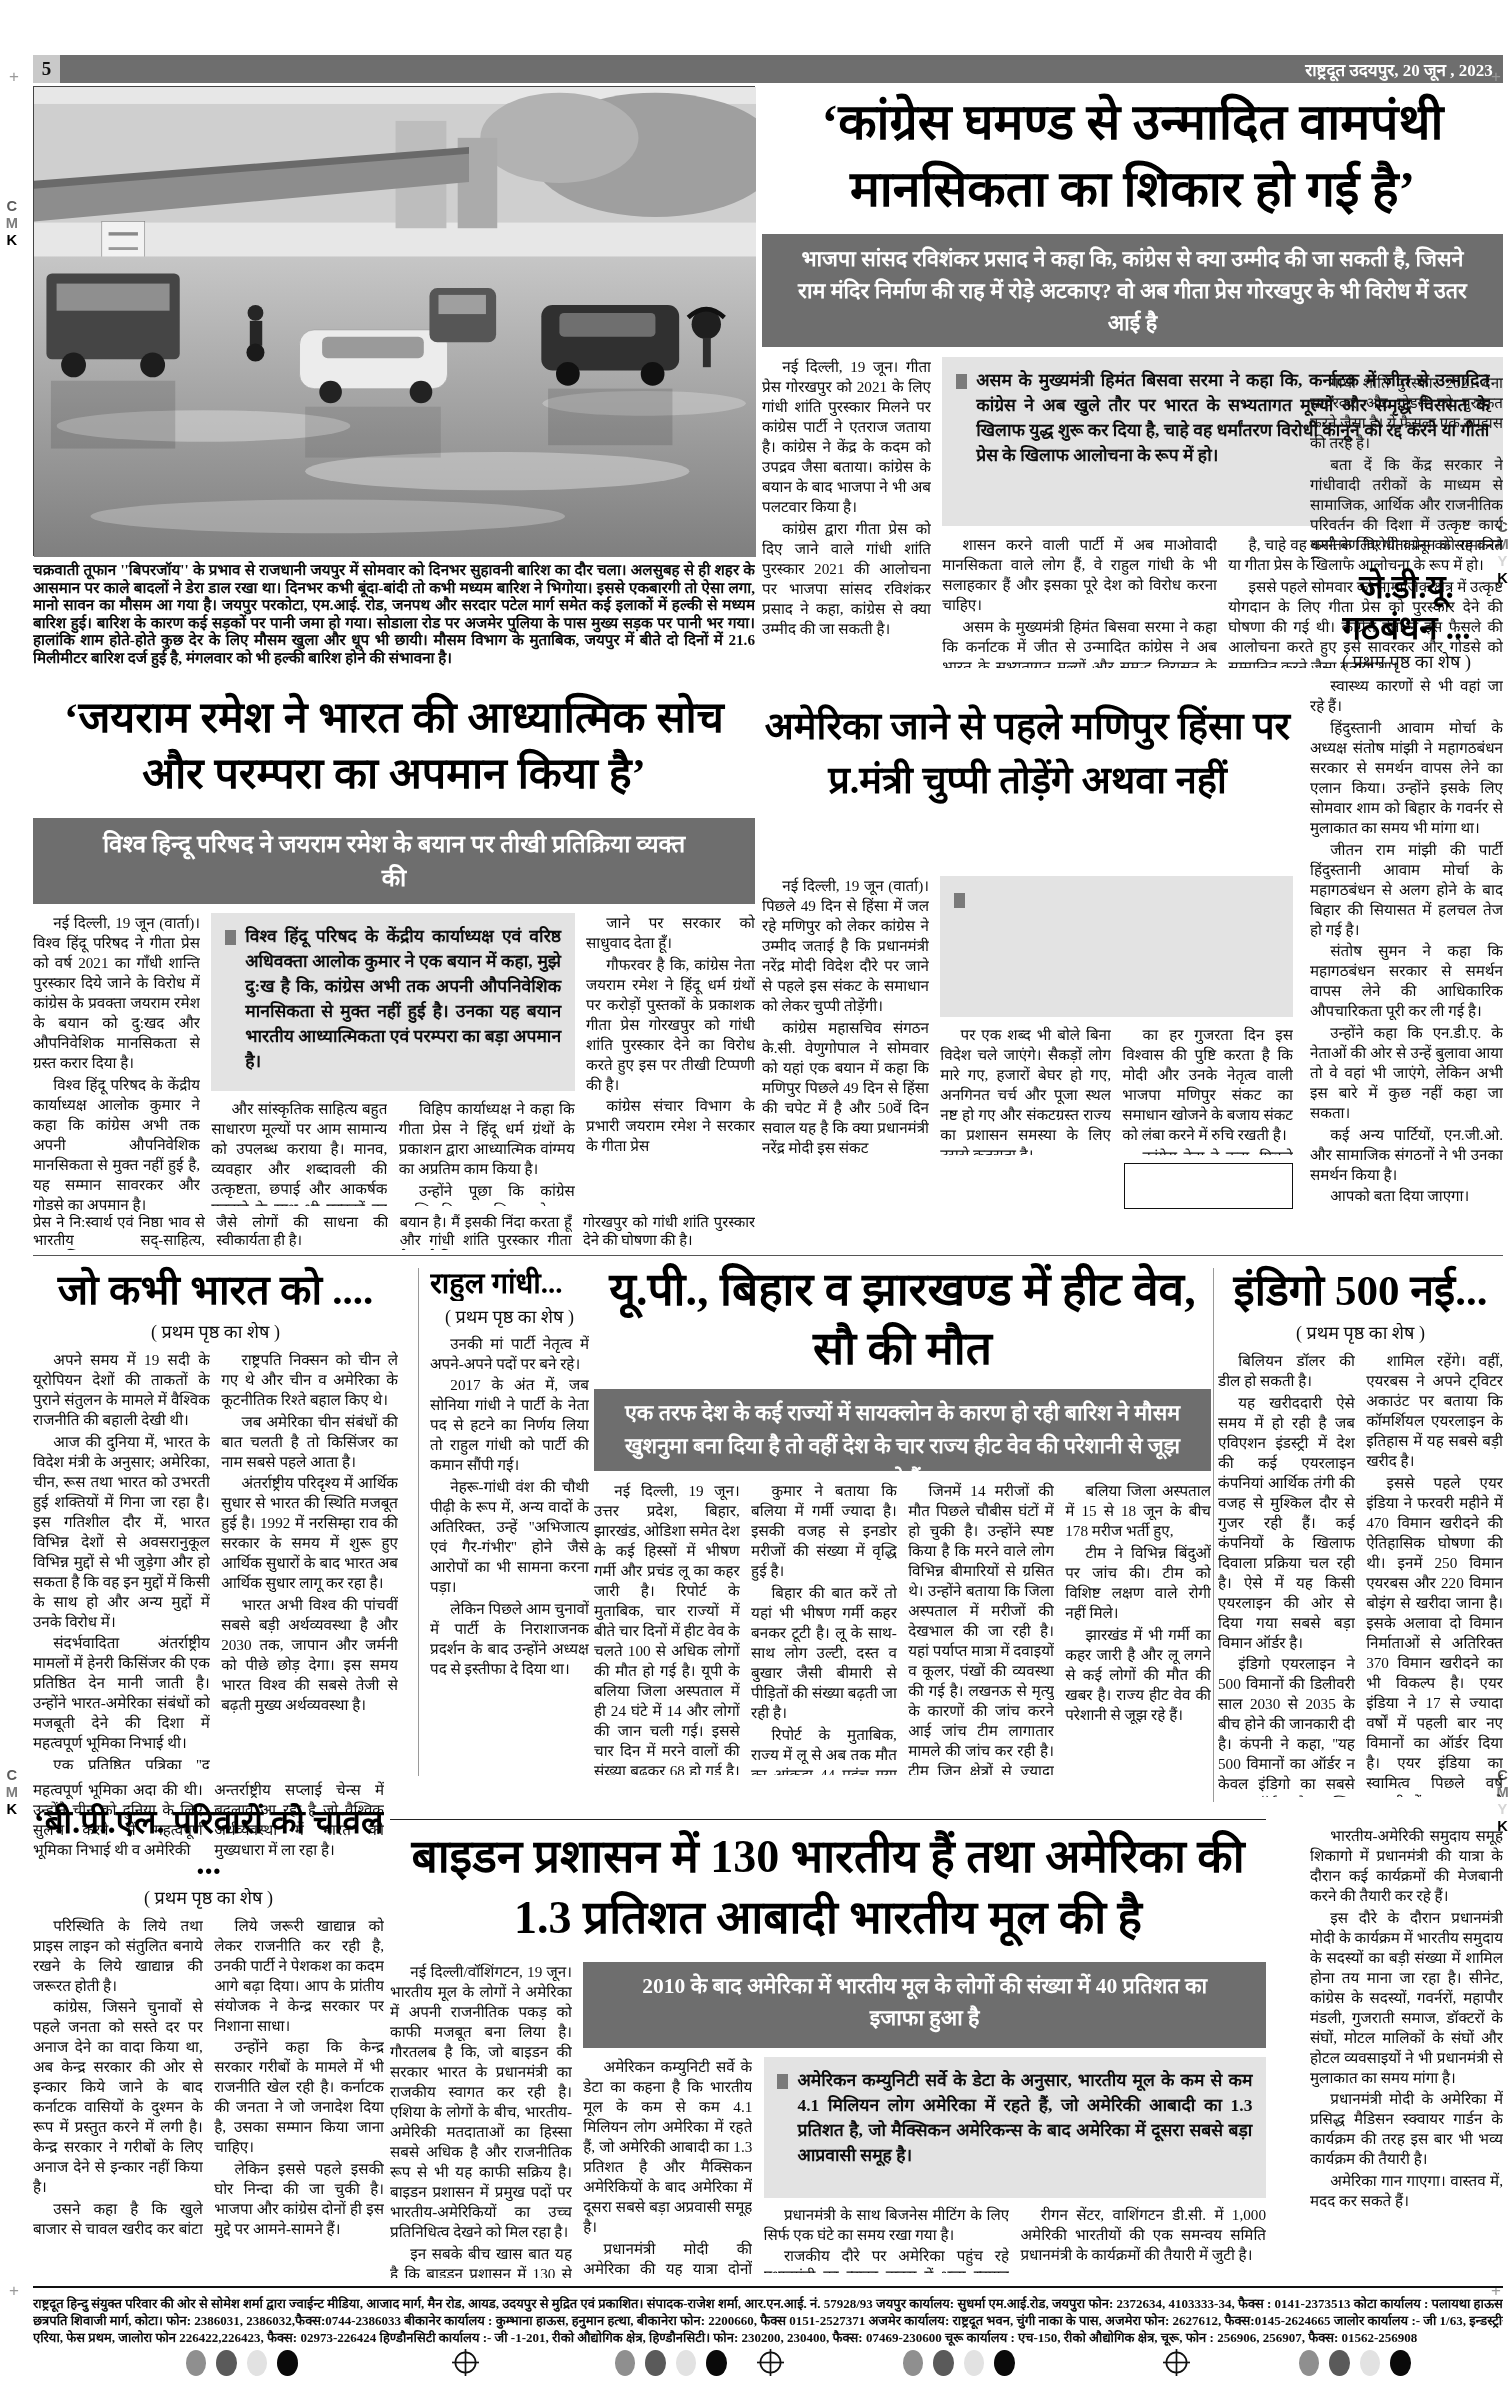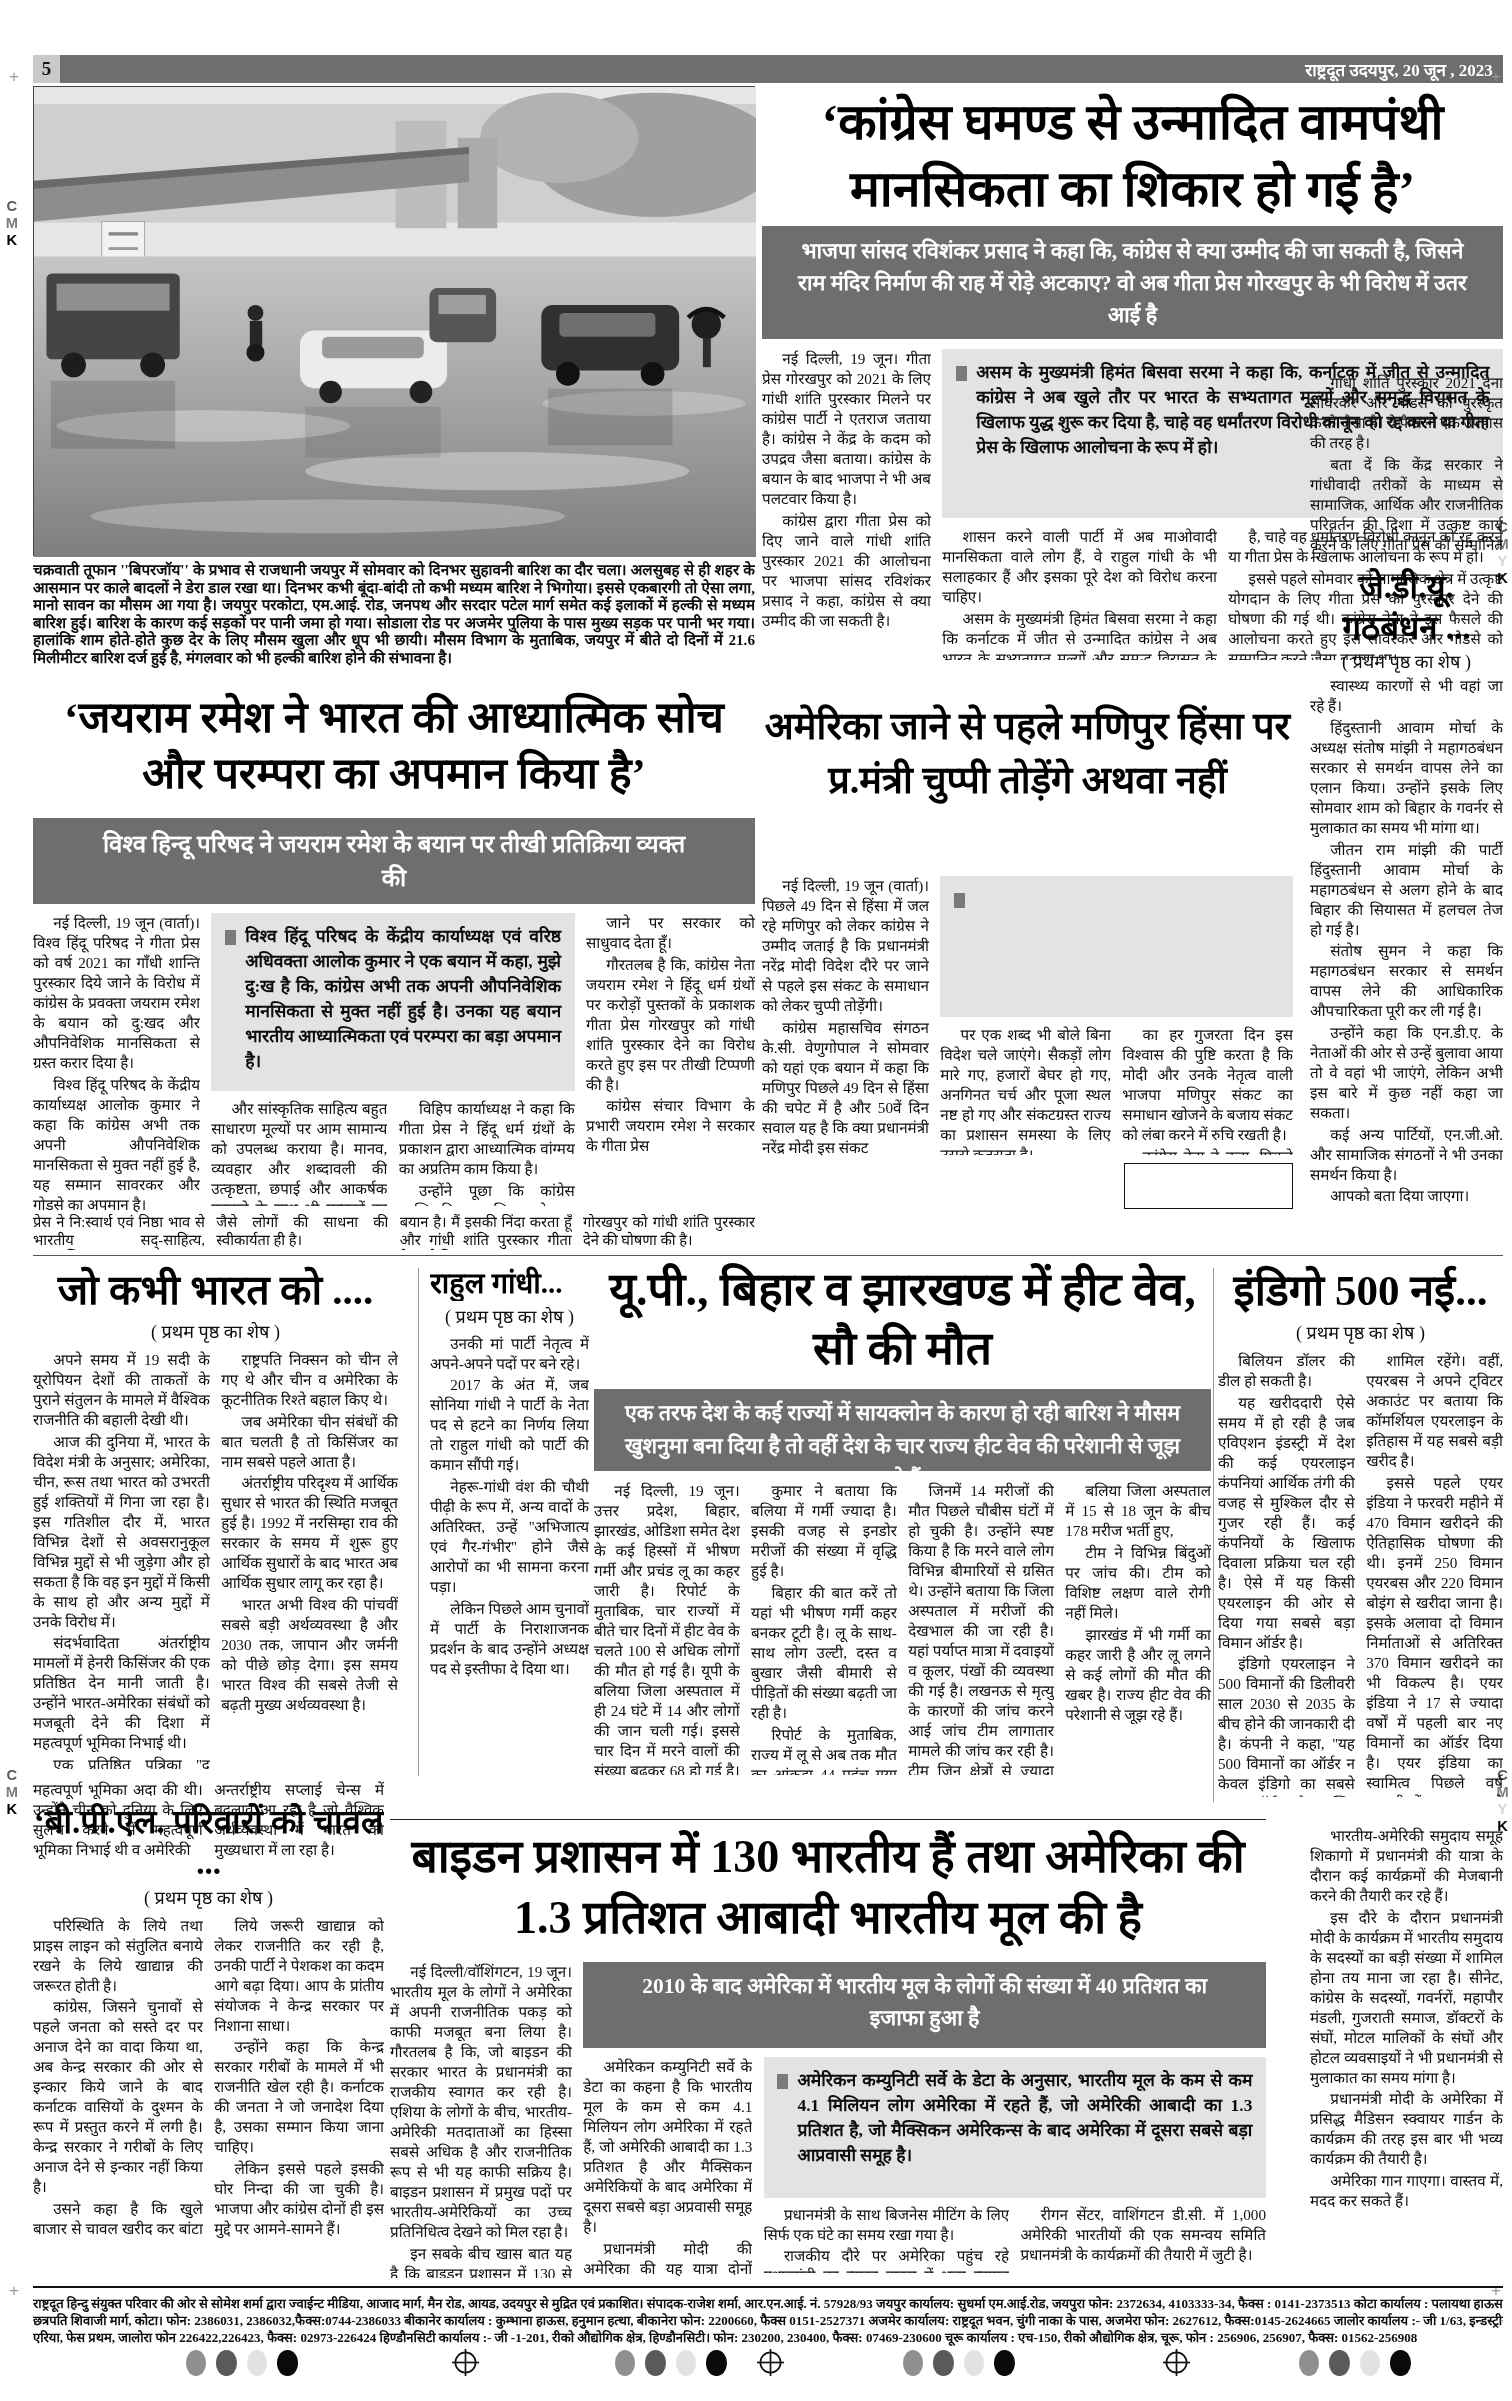--- a/index.html
+++ b/index.html
@@ -112,21 +112,21 @@
     <circle cx="392" cy="470" r="16" fill="#1a1a1a"></circle>
     <circle cx="1190" cy="420" r="26" fill="#1f1f1f"></circle>
     <rect x="1184" y="444" width="14" height="52" fill="#2e2e2e"></rect>
     <path d="M1158,408 q32,-30 64,0" stroke="#111" stroke-width="8" fill="none"></path>
   </svg>
 </div>
 <div class="sec caption" style="left:33px;top:561px;width:722px;height:107px;">चक्रवाती तूफान ''बिपरजॉय'' के प्रभाव से राजधानी जयपुर में सोमवार को दिनभर सुहावनी बारिश का दौर चला। अलसुबह से ही शहर के आसमान पर काले बादलों ने डेरा डाल रखा था। दिनभर कभी बूंदा-बांदी तो कभी मध्यम बारिश ने भिगोया। इससे एकबारगी तो ऐसा लगा,  मानो सावन का मौसम आ गया है। जयपुर परकोटा, एम.आई.  रोड, जनपथ और सरदार पटेल मार्ग समेत कई इलाकों में हल्की से मध्यम बारिश हुई। बारिश के कारण कई सड़कों पर पानी जमा हो गया। सोडाला रोड पर अजमेर पुलिया के पास मुख्य सड़क पर पानी भर गया। हालांकि शाम होते-होते कुछ देर के लिए मौसम खुला और धूप भी छायी। मौसम विभाग के मुताबिक, जयपुर में बीते दो दिनों में 21.6 मिलीमीटर बारिश दर्ज हुई है, मंगलवार को भी हल्की बारिश होने की संभावना है।</div>
 
 <section class="sec" style="left:762px;top:89px;width:741px;height:594px;">
   <h1 class="hl" style="font-size:50px;line-height:67px;height:136px;">‘कांग्रेस घमण्ड से उन्मादित वामपंथी मानसिकता का शिकार हो गई है’</h1>
-  <div class="gb" style="margin-top:1px;font-size:21.5px;line-height:32px;padding:9px 32px;height:113px;">भाजपा सांसद रविशंकर प्रसाद ने कहा कि, कांग्रेस से क्या उम्मीद की जा सकती है, जिसने राम मंदिर निर्माण की राह में रोड़े अटकाए? वो अब गीता प्रेस गोरखपुर के भी विरोध में उतर आई है</div>
+  <div class="gb" style="margin-top:9px;font-size:21.5px;line-height:32px;padding:9px 32px;height:113px;">भाजपा सांसद रविशंकर प्रसाद ने कहा कि, कांग्रेस से क्या उम्मीद की जा सकती है, जिसने राम मंदिर निर्माण की राह में रोड़े अटकाए? वो अब गीता प्रेस गोरखपुर के भी विरोध में उतर आई है</div>
   <div class="cols" style="margin-top:10.2px;height:316px;">
     <div class="bt" style="flex:0 0 169px;">
         <p>नई दिल्ली, 19 जून। गीता प्रेस गोरखपुर को 2021 के लिए गांधी शांति पुरस्कार मिलने पर कांग्रेस पार्टी ने एतराज जताया है। कांग्रेस ने केंद्र के कदम को उपद्रव जैसा बताया। कांग्रेस के बयान के बाद भाजपा ने भी अब पलटवार किया है।</p>
         <p>कांग्रेस द्वारा गीता प्रेस को दिए जाने वाले गांधी शांति पुरस्कार 2021 की आलोचना पर भाजपा सांसद रविशंकर प्रसाद ने कहा, कांग्रेस से क्या उम्मीद की जा सकती है।</p>
       </div>
     <div style="flex:1 1 auto;min-width:0;">
       <div class="pq" style="height:169px;">
         <span class="sq"></span>
         <span>असम के मुख्यमंत्री हिमंत बिसवा सरमा ने कहा कि, कर्नाटक में जीत से उन्मादित कांग्रेस ने अब खुले तौर पर भारत के सभ्यतागत मूल्यों और समृद्ध विरासत के खिलाफ युद्ध शुरू कर दिया है, चाहे वह धर्मांतरण विरोधी कानून को रद्द करने या गीता प्रेस के खिलाफ आलोचना के रूप में हो।</span>
       </div>
@@ -180,21 +180,21 @@
             <p>और सांस्कृतिक साहित्य बहुत साधारण मूल्यों पर आम सामान्य को उपलब्ध कराया है। मानव, व्यवहार और शब्दावली की उत्कृष्टता, छपाई और आकर्षक पहनावे के साथ भी पुस्तकों का भाव आम लोगों के बजट में रखा।</p>
           </div>
         <div class="bt" style="flex:1;">
             <p>विहिप कार्याध्यक्ष ने कहा कि गीता प्रेस ने हिंदू धर्म ग्रंथों के प्रकाशन द्वारा आध्यात्मिक वांग्मय का अप्रतिम काम किया है।</p>
             <p>उन्होंने पूछा कि कांग्रेस आखिर किस मानसिकता से ग्रस्त है? मैं गीता प्रेस को गांधी शांति पुरस्कार दिए</p>
           </div>
       </div>
     </div>
     <div class="bt" style="flex:0 0 169px;">
         <p>जाने पर सरकार को साधुवाद देता हूँ।</p>
-        <p>गौरतलब है कि, कांग्रेस नेता जयराम रमेश ने हिंदू धर्म ग्रंथों पर करोड़ों पुस्तकों के प्रकाशक गीता प्रेस गोरखपुर को गांधी शांति पुरस्कार देने का विरोध करते हुए इस पर तीखी टिप्पणी की है।</p>
+        <p>गौफरवर है कि, कांग्रेस नेता जयराम रमेश ने हिंदू धर्म ग्रंथों पर करोड़ों पुस्तकों के प्रकाशक गीता प्रेस गोरखपुर को गांधी शांति पुरस्कार देने का विरोध करते हुए इस पर तीखी टिप्पणी की है।</p>
         <p>कांग्रेस संचार विभाग के प्रभारी जयराम रमेश ने सरकार के गीता प्रेस</p>
       </div>
   </div>
 </section>
 
 <section class="sec" style="left:762px;top:699px;width:531px;height:521px;">
   <h1 class="hl" style="font-size:38px;line-height:54px;height:169px;">अमेरिका जाने से पहले मणिपुर हिंसा पर प्र.मंत्री चुप्पी तोड़ेंगे अथवा नहीं</h1>
   <div class="cols" style="margin-top:8px;height:333px;">
     <div class="bt" style="flex:0 0 167px;">
         <p>नई दिल्ली, 19 जून (वार्ता)। पिछले 49 दिन से हिंसा में जल रहे मणिपुर को लेकर कांग्रेस ने उम्मीद जताई है कि प्रधानमंत्री नरेंद्र मोदी विदेश दौरे पर जाने से पहले इस संकट के समाधान को लेकर चुप्पी तोड़ेंगी।</p>

